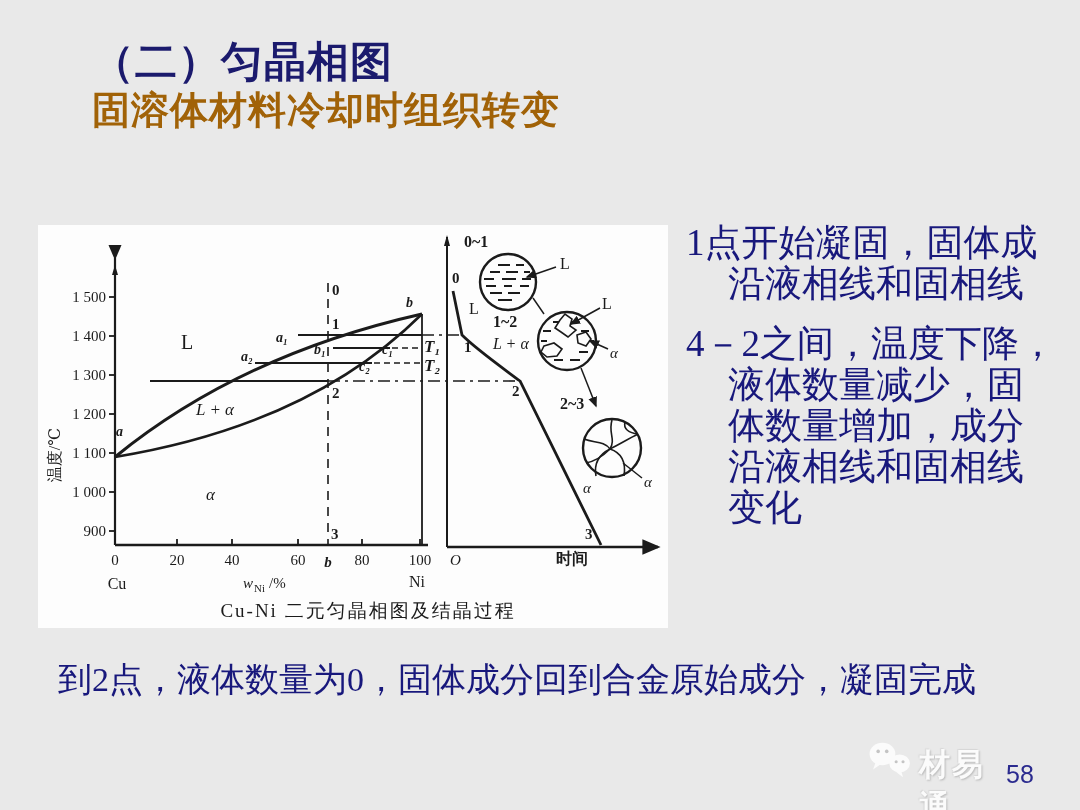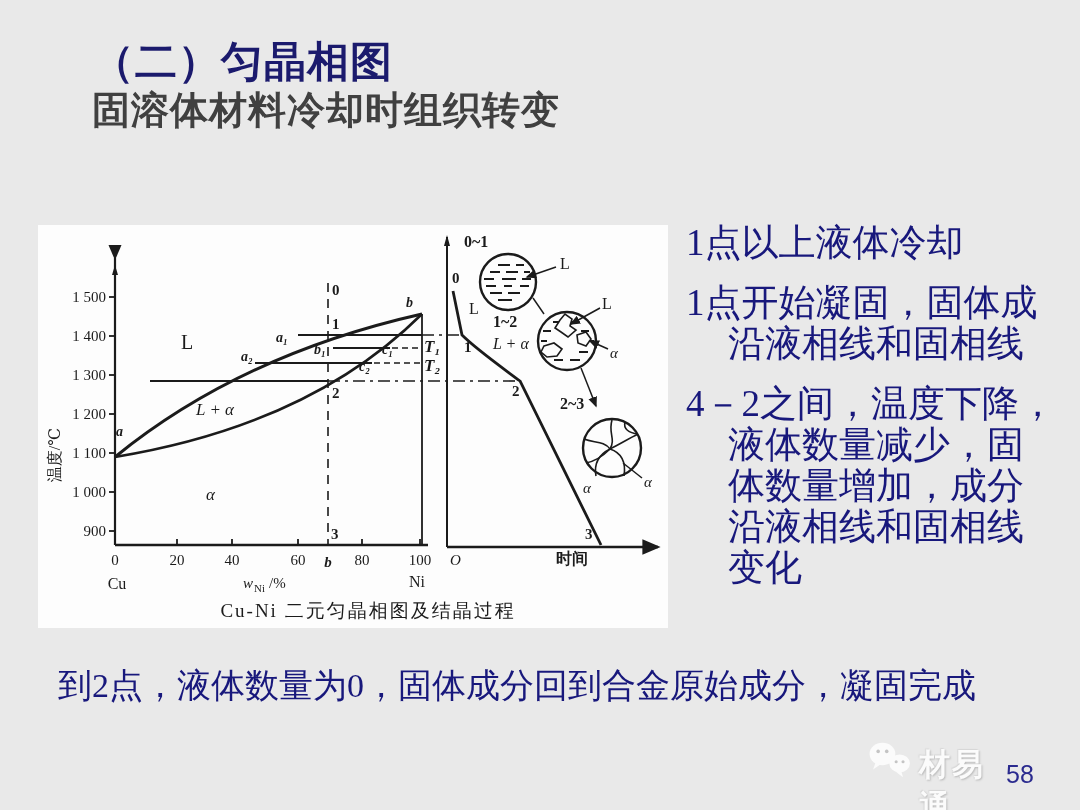--- a/index.html
+++ b/index.html
@@ -1,27 +1,27 @@
 <!DOCTYPE html>
 <html><head>
 <meta charset="utf-8">
 <style>
   html,body{margin:0;padding:0;}
   body{width:1080px;height:810px;background:#e9e9e9;font-family:"Liberation Serif","DejaVu Serif",serif;overflow:hidden;}
   .slide{position:relative;width:1004px;height:810px;background:#e9e9e9;}
   .title-block{position:absolute;left:92px;top:36px;font-family:"Liberation Sans","DejaVu Sans",sans-serif;}
   .title-block h1{margin:0;font-size:42px;line-height:52px;font-weight:bold;color:#1b1a6d;letter-spacing:1px;}
-  .title-block h2{margin:0;font-size:38px;line-height:44px;font-weight:bold;color:#404040;letter-spacing:1px;}
+  .title-block h2{margin:0;font-size:38px;line-height:44px;font-weight:bold;color:#a16207;letter-spacing:1px;}
   .figure-box{position:absolute;left:38px;top:225px;width:630px;height:403px;background:#fdfdfd;}
   .figure-box svg{display:block;}
   .notes-right{position:absolute;left:686px;top:222px;width:392px;color:#18187c;font-size:37px;line-height:41px;}
   .notes-right p{margin:0 0 19px 0;white-space:pre;}
   .notes-right p.hang{padding-left:42px;text-indent:-42px;}
   .notes-bottom{position:absolute;left:58px;top:652px;width:1000px;color:#18187c;font-size:34px;line-height:44px;}
-  .notes-bottom p{margin:12px 0 11px 0;white-space:pre;}
+  .notes-bottom p{margin:6px 0 11px 0;white-space:pre;}
   .watermark{position:absolute;left:867px;top:738px;display:flex;align-items:flex-start;}
   .watermark .wm-text{font-family:"Liberation Sans","DejaVu Sans",sans-serif;font-size:31px;font-weight:bold;color:#fbfbfb;margin-left:4px;margin-top:6px;letter-spacing:2px;text-shadow:1px 1px 2px #b9b9b9,-1px -1px 1px #d8d8d8;}
   .page-num{position:absolute;left:1006px;top:760px;color:#2b2b8f;font-size:25px;font-family:"Liberation Sans","DejaVu Sans",sans-serif;}
   text{fill:#1b1b1b;}
 </style>
 </head>
 <body>
 
 <div class="slide">
 
@@ -200,21 +200,20 @@
       </g>
       <text x="522" y="184" font-size="16" font-weight="bold">2~3</text>
       <text x="545" y="268" font-size="15" font-style="italic">α</text>
       <text x="606" y="262" font-size="15" font-style="italic">α</text>
 
       <text x="330" y="392" text-anchor="middle" font-size="19" letter-spacing="2">Cu-Ni 二元匀晶相图及结晶过程</text>
     </svg>
   </div>
 
   <div class="notes-right">
-    <p>1点以上液体冷却</p>
     <p class="hang">1点开始凝固，固体成
 沿液相线和固相线</p>
     <p class="hang">4－2之间，温度下降，
 液体数量减少，固
 体数量增加，成分
 沿液相线和固相线
 变化</p>
   </div>
 
   <div class="notes-bottom">

